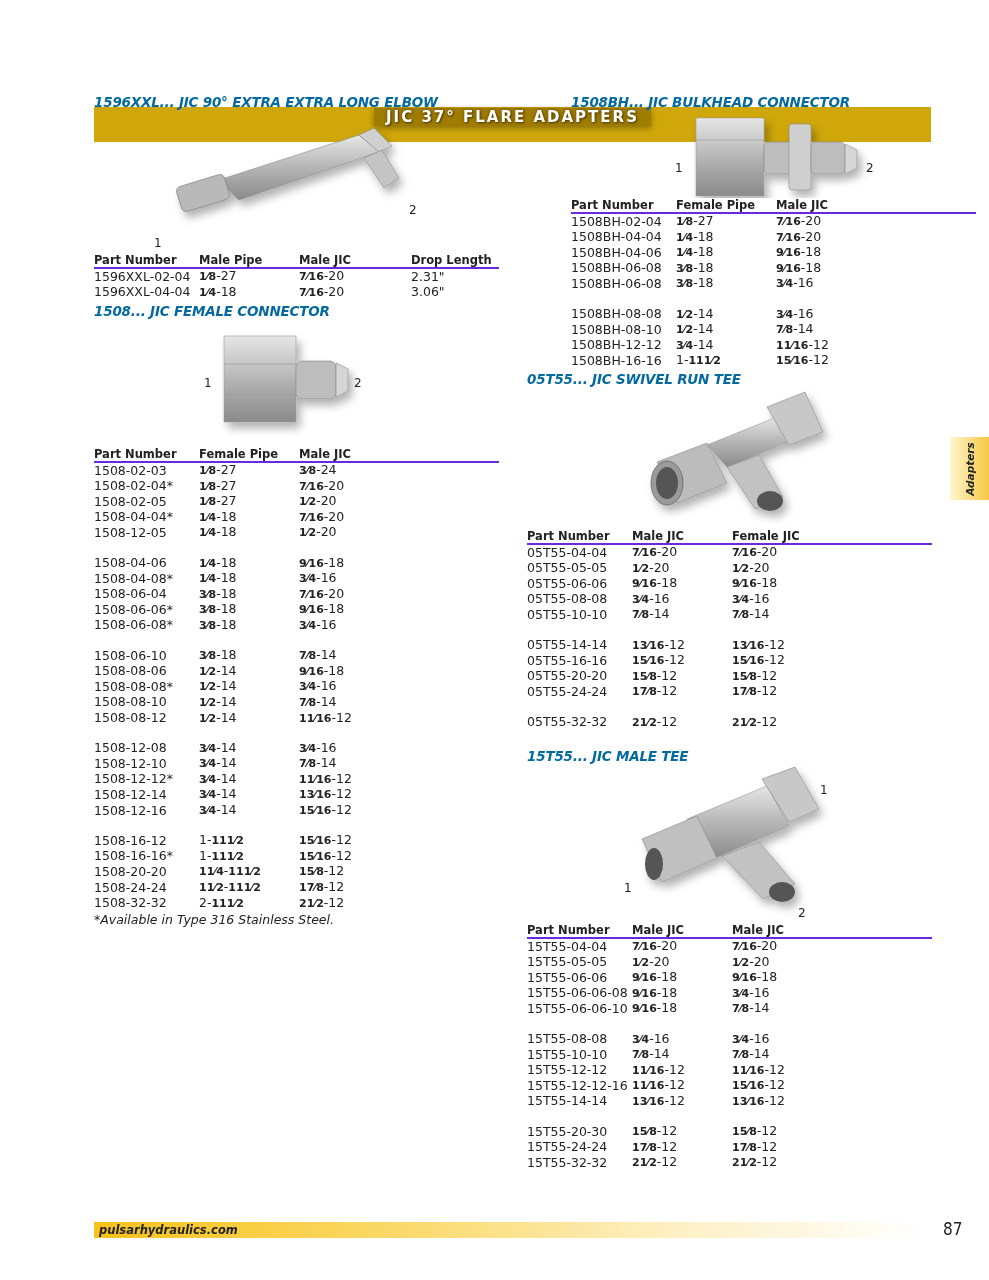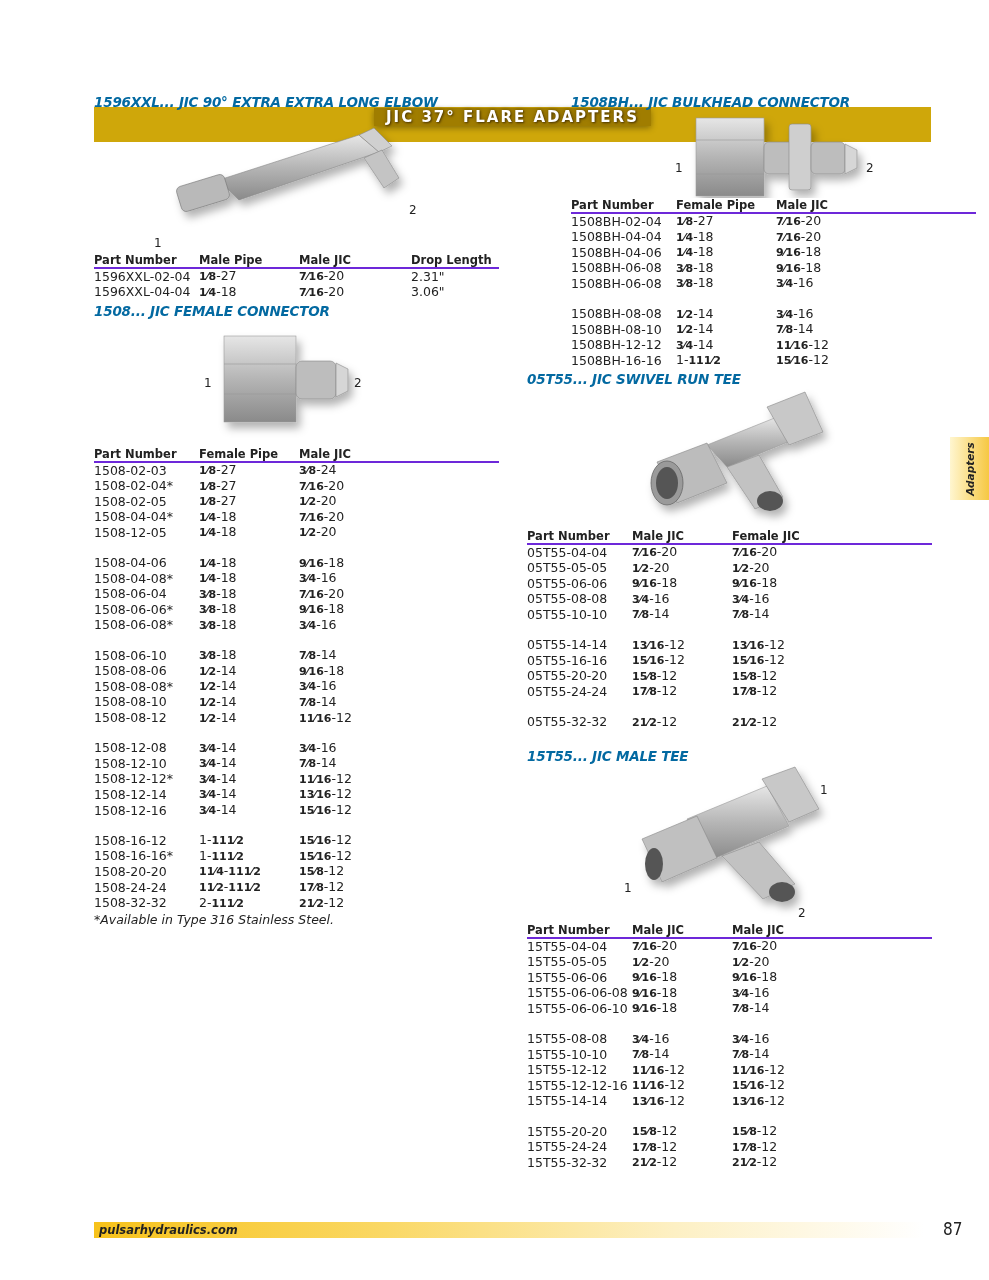--- a/index.html
+++ b/index.html
@@ -532,21 +532,21 @@
         </tr>
         <tr>
           <td>15T55-14-14</td>
           <td><span class="frac">13⁄16</span>-12</td>
           <td><span class="frac">13⁄16</span>-12</td>
         </tr>
         <tr class="gap">
           <td colspan="3"></td>
         </tr>
         <tr>
-          <td>15T55-20-20</td>
+          <td>15T55-20-30</td>
           <td><span class="frac">15⁄8</span>-12</td>
           <td><span class="frac">15⁄8</span>-12</td>
         </tr>
         <tr>
           <td>15T55-24-24</td>
           <td><span class="frac">17⁄8</span>-12</td>
           <td><span class="frac">17⁄8</span>-12</td>
         </tr>
         <tr>
           <td>15T55-32-32</td>

